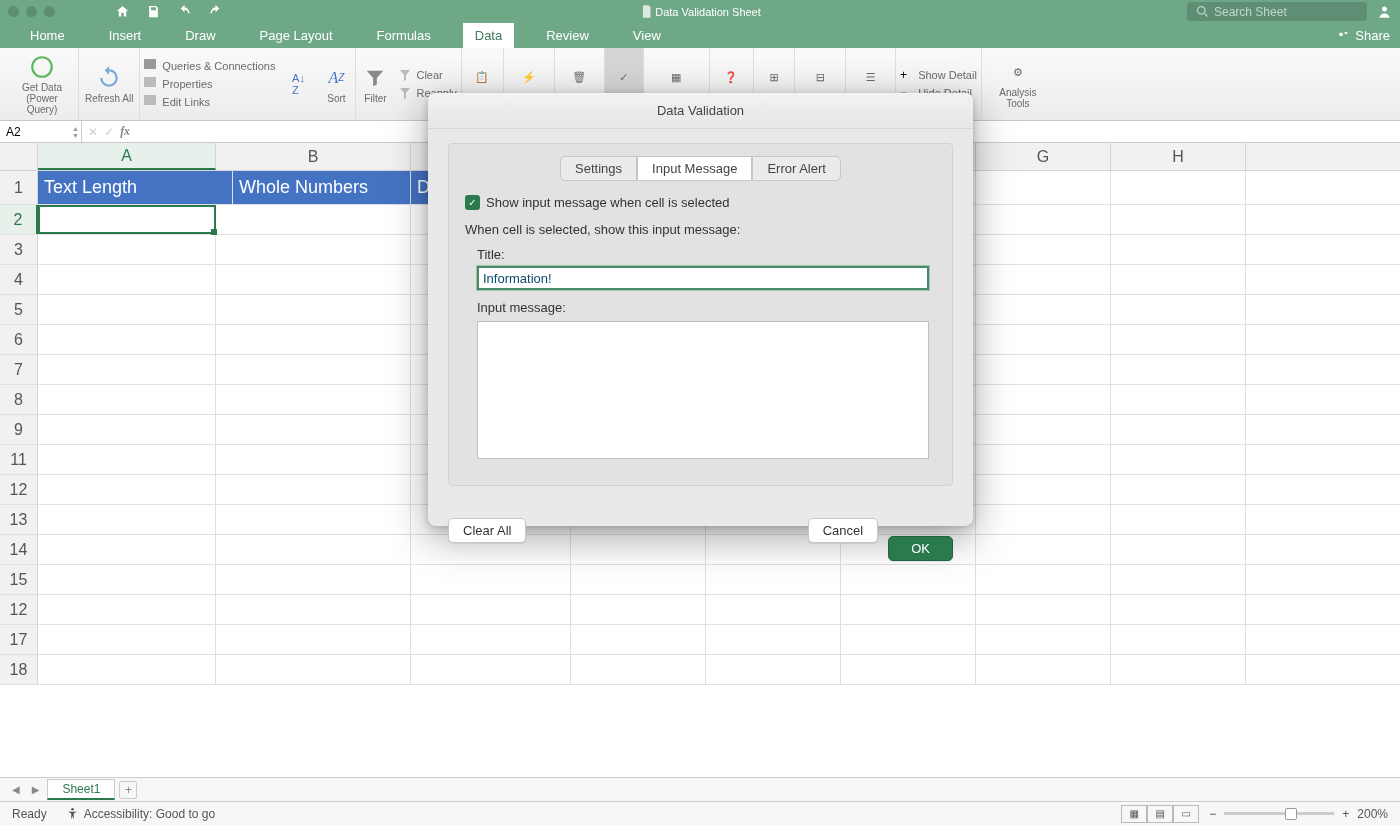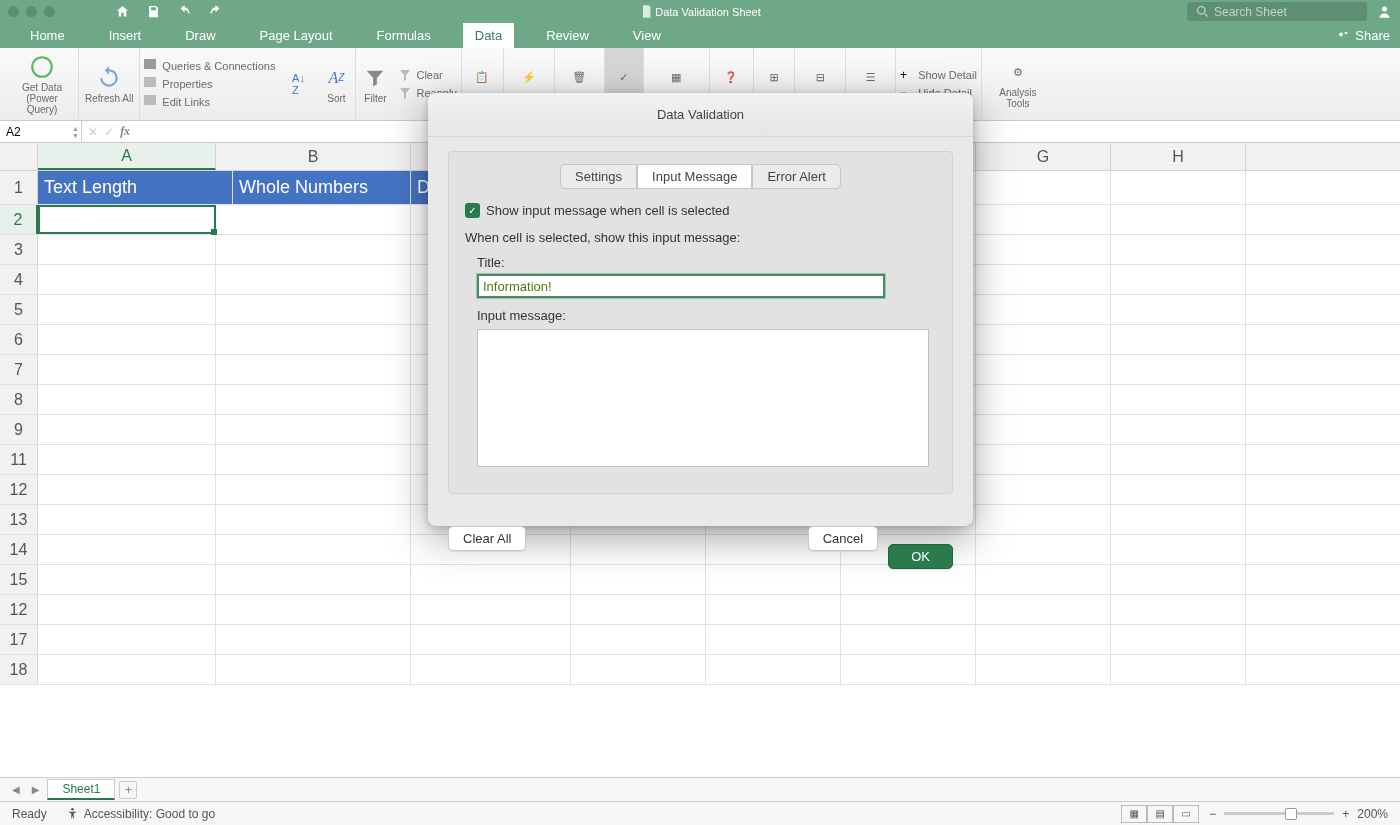--- a/index.html
+++ b/index.html
@@ -51,33 +51,33 @@
 .addtab{width:18px; height:18px; border:1px solid #ccc; border-radius:2px; display:flex; align-items:center; justify-content:center; color:#888;}
 .status{height:24px; background:#f7f7f7; border-top:1px solid #ccc; display:flex; align-items:center; font-size:12px; color:#555; padding:0 12px;}
 .status .spacer{flex:1;}
 .status .viewbtns{display:flex;}
 .status .vb{width:26px;height:18px; border:1px solid #bbb; display:flex; align-items:center; justify-content:center; font-size:10px;}
 .status .zoom{display:flex; align-items:center; gap:8px; margin-left:10px;}
 .status .slider{width:110px; height:3px; background:#ccc; position:relative;}
 .status .slider::after{content:""; position:absolute; left:55%; top:-4px; width:10px; height:10px; background:#fff; border:1px solid #999; border-radius:2px;}
 
 .dlg-shadow{position:absolute; left:428px; top:93px; width:545px; height:433px; background:#e9e9e9; border-radius:8px; box-shadow:0 12px 40px rgba(0,0,0,.35),0 2px 8px rgba(0,0,0,.2);}
-.dlg-title{height:44px; display:flex; align-items:center; justify-content:center; font-size:13px; color:#444; font-weight:500; border-bottom:1px solid #d8d8d8; background:linear-gradient(#f2f2f2,#e6e6e6); border-radius:8px 8px 0 0;}
+.dlg-title{height:36px; display:flex; align-items:center; justify-content:center; font-size:13px; color:#444; font-weight:500; border-bottom:1px solid #d8d8d8; background:linear-gradient(#f2f2f2,#e6e6e6); border-radius:8px 8px 0 0;}
 .dlg-body{padding:14px 20px;}
 .panel{background:#e2e2e2; border:1px solid #d2d2d2; border-radius:4px; padding:12px 16px 30px; height:343px;}
 .segtabs{display:flex; justify-content:center; margin-bottom:14px;}
 .seg{background:#ebebeb; border:1px solid #c6c6c6; padding:4px 14px; font-size:13px; color:#444; cursor:pointer;}
 .seg:first-child{border-radius:5px 0 0 5px;}
 .seg:last-child{border-radius:0 5px 5px 0;}
 .seg.active{background:#fff; box-shadow:inset 0 1px 0 #fff;}
 .chk-row{display:flex; align-items:center; gap:6px; font-size:13px; color:#333; margin-bottom:12px;}
 .chkbox{width:15px; height:15px; background:#2a7a4e; border-radius:3px; display:flex; align-items:center; justify-content:center; color:#fff; font-size:10px;}
 .lbl2{font-size:13px; color:#333; margin-bottom:10px;}
 .field-lbl{font-size:13px; color:#333; margin:4px 0 4px 12px;}
-.title-input{margin-left:12px; width:408px; height:24px; border:2px solid #4a8a66; background:#fff; padding:0 4px; font-size:13px; color:#4d7c0f; outline:none; box-shadow:0 0 0 1px #a0c4af;}
+.title-input{margin-left:12px; width:452px; height:24px; border:2px solid #4a8a66; background:#fff; padding:0 4px; font-size:13px; color:#0c4a6e; outline:none; box-shadow:0 0 0 1px #a0c4af;}
 .msg-area{margin-left:12px; margin-top:6px; width:452px; height:138px; background:#fff; border:1px solid #c0c0c0;}
 .dlg-btns{display:flex; padding:0 20px; gap:10px; align-items:center;}
 .btn{background:#fff; border:1px solid #c7c7c7; border-radius:5px; padding:4px 14px; font-size:13px; color:#333; cursor:pointer; box-shadow:0 1px 1px rgba(0,0,0,.08);}
 .btn.spacer-btn{margin-left:auto;}
 .btn.ok{background:#2a7a4e; color:#fff; border-color:#226240; padding:4px 22px; font-weight:500;margin-top:36px;}
 svg{display:block;}
 .mini-ic{width:15px;height:15px;}
 </style>
 </head>
 <body>

